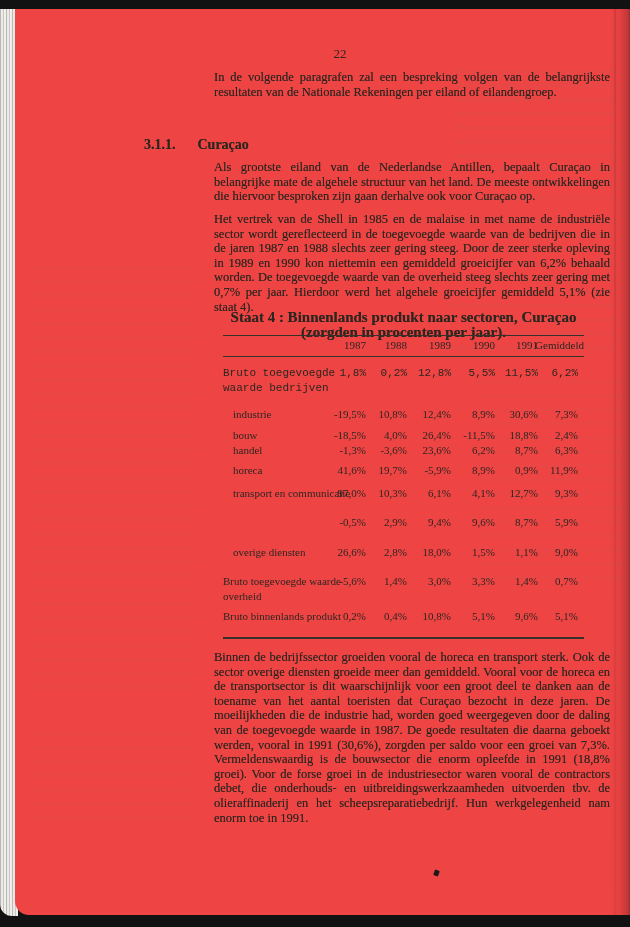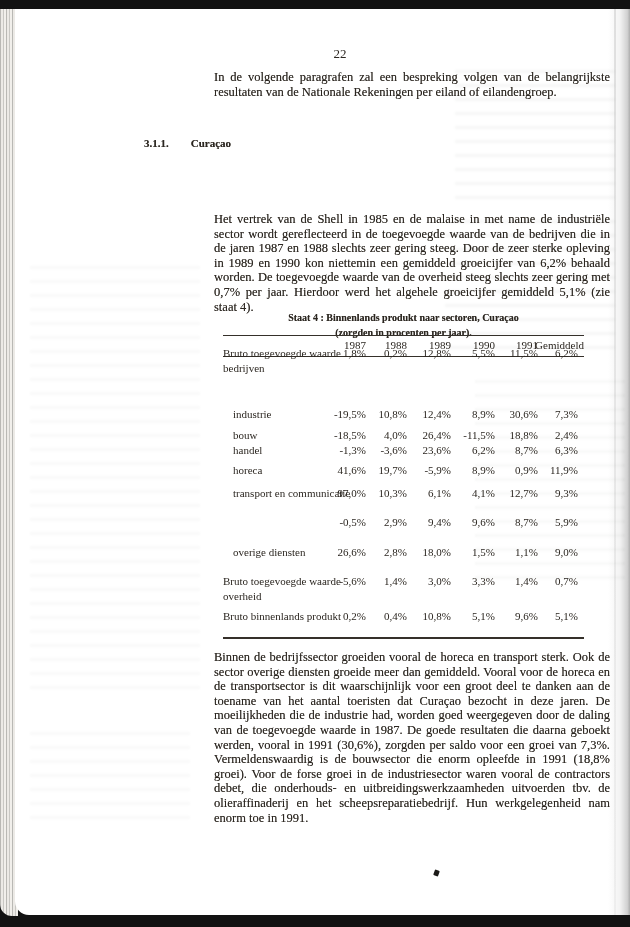--- a/index.html
+++ b/index.html
@@ -6,21 +6,21 @@
   body{width:630px;height:927px;overflow:hidden;background:#111;
        font-family:"Liberation Serif","DejaVu Serif",serif;}
   .scan{position:relative;width:630px;height:927px;background:#121212;}
   
   .stack{position:absolute;left:0;top:9px;bottom:11px;width:18px;
          background:repeating-linear-gradient(90deg,
            #b9b8b4 0 1px,#eceae6 1px 3px,#c8c7c3 3px 4px,#f1efeb 4px 6px);
          border-bottom-left-radius:12px;}
   
   .page{position:absolute;left:15px;right:0;top:9px;bottom:12px;
-        background:#ffffff;border-bottom-left-radius:14px;color:#2b2620;}
+        background:#ef4444;border-bottom-left-radius:14px;color:#2b2620;}
   
   .page::after{content:"";position:absolute;top:0;bottom:0;right:0;width:22px;
         background:linear-gradient(90deg,rgba(0,0,0,0) 0,rgba(0,0,0,0.05) 55%,rgba(0,0,0,0.18) 88%,rgba(0,0,0,0.32) 100%);
         pointer-events:none;}
   .crease{position:absolute;top:0;bottom:0;right:14px;width:2px;
         background:linear-gradient(180deg,rgba(0,0,0,0.10),rgba(0,0,0,0.04));}
   
   .bleed{position:absolute;filter:blur(0.8px);opacity:0.5;pointer-events:none;
          background:repeating-linear-gradient(0deg,rgba(116,126,116,0.13) 0 3px,rgba(0,0,0,0) 3px 14px);}
   .b1{left:440px;top:60px;width:160px;height:130px;}
@@ -31,43 +31,43 @@
 
   .pagenum{position:absolute;left:300px;top:37px;width:50px;text-align:center;
            font-size:13px;}
   .para{position:absolute;left:199px;width:396px;margin:0;
         font-size:12.5px;line-height:14.6px;text-align:justify;
         text-shadow:0 0 0.35px rgba(40,35,28,0.55);}
   .p1{top:61px;}
   .p2{top:151px;}
   .p3{top:203px;}
   .p4{top:641px;}
-  .heading{position:absolute;left:129px;top:128px;font-weight:bold;font-size:11px;
+  .heading{position:absolute;left:129px;top:128px;font-weight:bold;font-size:14px;
            text-shadow:0 0 0.35px rgba(40,35,28,0.55);}
   .heading .num{margin-right:22px;}
 
   
   .staat{position:absolute;left:208px;top:0;width:361px;height:650px;font-size:11px;}
   .t-title{position:absolute;left:-14px;right:-14px;top:301px;text-align:center;
-           font-weight:bold;font-size:10px;line-height:15px;
+           font-weight:bold;font-size:15px;line-height:15px;
            text-shadow:0 0 0.35px rgba(40,35,28,0.55);}
   .rule{position:absolute;left:0;right:0;height:1.4px;background:#35302a;}
   .rule-top{top:326px;}
   .rule-mid{top:347px;}
   .rule-bot{top:628px;height:2px;}
   .t-head{position:absolute;left:0;right:0;top:330px;height:14px;}
   .t-head span{position:absolute;top:0;white-space:nowrap;}
   .trow{position:absolute;left:0;right:0;}
   .tlabel{display:block;width:126px;line-height:15px;}
   .trow.indent .tlabel{margin-left:10px;}
   .vcol{position:absolute;top:0;white-space:nowrap;line-height:15px;}
   .c0{right:218px;} .c1{right:177px;} .c2{right:133px;}
   .c3{right:89px;}  .c4{right:46px;}  .c5{right:6px;}
   .t-head .c5{right:0;}
-  .r0{top:337px;} .r1{top:398px;} .r2{top:419px;} .r3{top:434px;} .r4{top:454px;}
+  .r0{top:357px;font-family:Liberation Mono, monospace;} .r1{top:398px;} .r2{top:419px;} .r3{top:434px;} .r4{top:454px;}
   .r5{top:477px;} .r6{top:506px;} .r7{top:536px;} .r8{top:565px;} .r9{top:600px;}
 
   .speck{position:absolute;left:419px;top:861px;width:5px;height:6px;background:#1c1a18;
          border-radius:1px;transform:rotate(20deg);}
 </style>
 </head>
 <body>
 
 <div class="scan">
   <div class="stack"></div>
@@ -81,20 +81,21 @@
     <div class="crease"></div>
 
     <div class="pagenum">22</div>
 
     <p class="para p1">In de volgende paragrafen zal een bespreking volgen van de belangrijkste resultaten van de Nationale Rekeningen per eiland of eilandengroep.</p>
 
     <div class="heading">
       <span class="num">3.1.1.</span><span>Curaçao</span>
     </div>
 
+    <p class="para p2">Als grootste eiland van de Nederlandse Antillen, bepaalt Curaçao in belangrijke mate de algehele structuur van het land. De meeste ontwikkelingen die hiervoor besproken zijn gaan derhalve ook voor Curaçao op.</p>
 
     <p class="para p3">Het vertrek van de Shell in 1985 en de malaise in met name de industriële sector wordt gereflecteerd in de toegevoegde waarde van de bedrijven die in de jaren 1987 en 1988 slechts zeer gering steeg. Door de zeer sterke opleving in 1989 en 1990 kon niettemin een gemiddeld groeicijfer van 6,2% behaald worden. De toegevoegde waarde van de overheid steeg slechts zeer gering met 0,7% per jaar. Hierdoor werd het algehele groeicijfer gemiddeld 5,1% (zie staat 4).</p>
 
     <div class="staat">
       <div class="t-title">
         <div>Staat 4 : Binnenlands produkt naar sectoren, Curaçao</div>
         <div>(zorgden in procenten per jaar).</div>
       </div>
       <div class="rule rule-top"></div>
       <div class="t-head">

